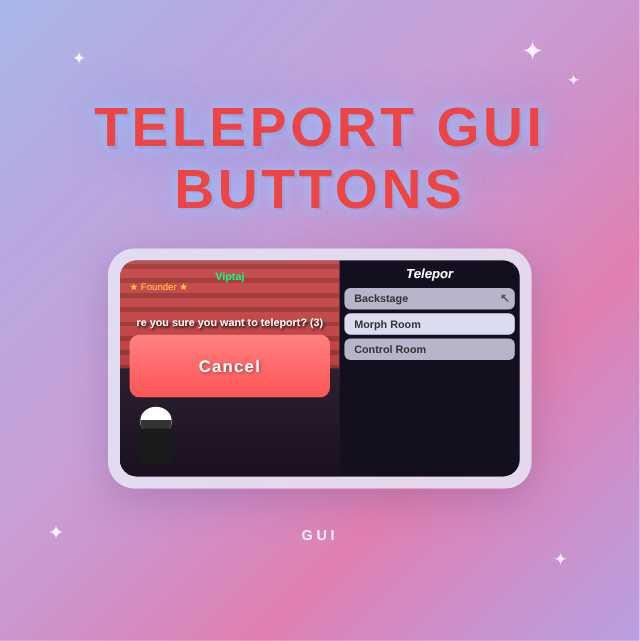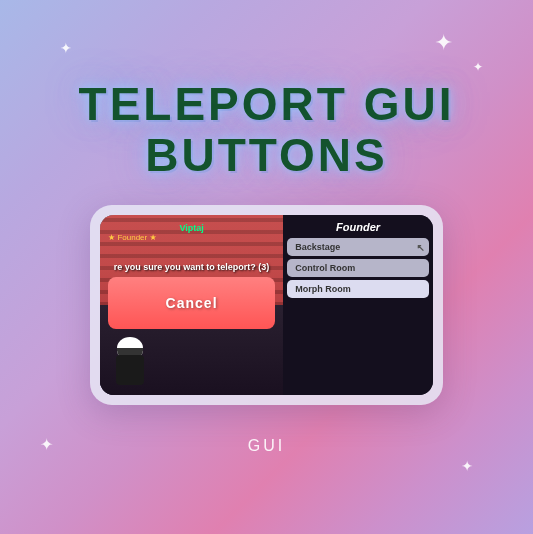--- a/index.html
+++ b/index.html
@@ -34,21 +34,21 @@
     .title-container {
       display: flex;
       flex-direction: column;
       align-items: center;
       margin-bottom: 24px;
     }
 
     .title-line {
       font-size: 46px;
       font-weight: 900;
-      color: #14532d;
+      color: #ef4444;
       text-shadow:
         0 0 10px rgba(150, 200, 255, 0.8),
         0 0 20px rgba(150, 200, 255, 0.6),
         0 0 40px rgba(100, 150, 255, 0.4),
         2px 2px 0px rgba(100, 120, 200, 0.3);
       letter-spacing: 3px;
       text-transform: uppercase;
       font-family: 'Arial Black', 'Arial', sans-serif;
       line-height: 1.1;
     }
@@ -234,22 +234,22 @@
       position: absolute;
       right: 4px;
       top: 50%;
       transform: translateY(-50%);
       font-size: 10px;
       color: #555;
     }
 
     .gui-label {
       color: white;
-      font-size: 16px;
-      font-weight: normal;
+      font-size: 12px;
+      font-weight: bold;
       letter-spacing: 3px;
       text-transform: uppercase;
       margin-top: 32px;
       opacity: 0.9;
     }
   </style>
 </head>
 <body>
 
 <span class="sparkle sparkle-tl">✦</span>
@@ -279,30 +279,30 @@
 
       <div class="ui-overlay">
         <div class="player-name">Viptaj</div>
         <div class="player-rank">★ Founder ★</div>
         <div class="confirm-text">re you sure you want to teleport? (3)</div>
         <div class="cancel-btn">Cancel</div>
       </div>
     </div>
 
     <div class="game-right">
-      <div class="teleport-title">Founder</div>
+      <div class="teleport-title">Telepor</div>
 
       <div class="teleport-btn">
         <span>Backstage</span>
         <span class="cursor-icon">↖</span>
       </div>
+      <div class="teleport-btn active">
+        <span>Morph Room</span>
+      </div>
       <div class="teleport-btn">
         <span>Control Room</span>
       </div>
-      <div class="teleport-btn active">
-        <span>Morph Room</span>
-      </div>
     </div>
 
   </div>
 </div>
 
 <div class="gui-label">GUI</div>
 
 </body></html>

